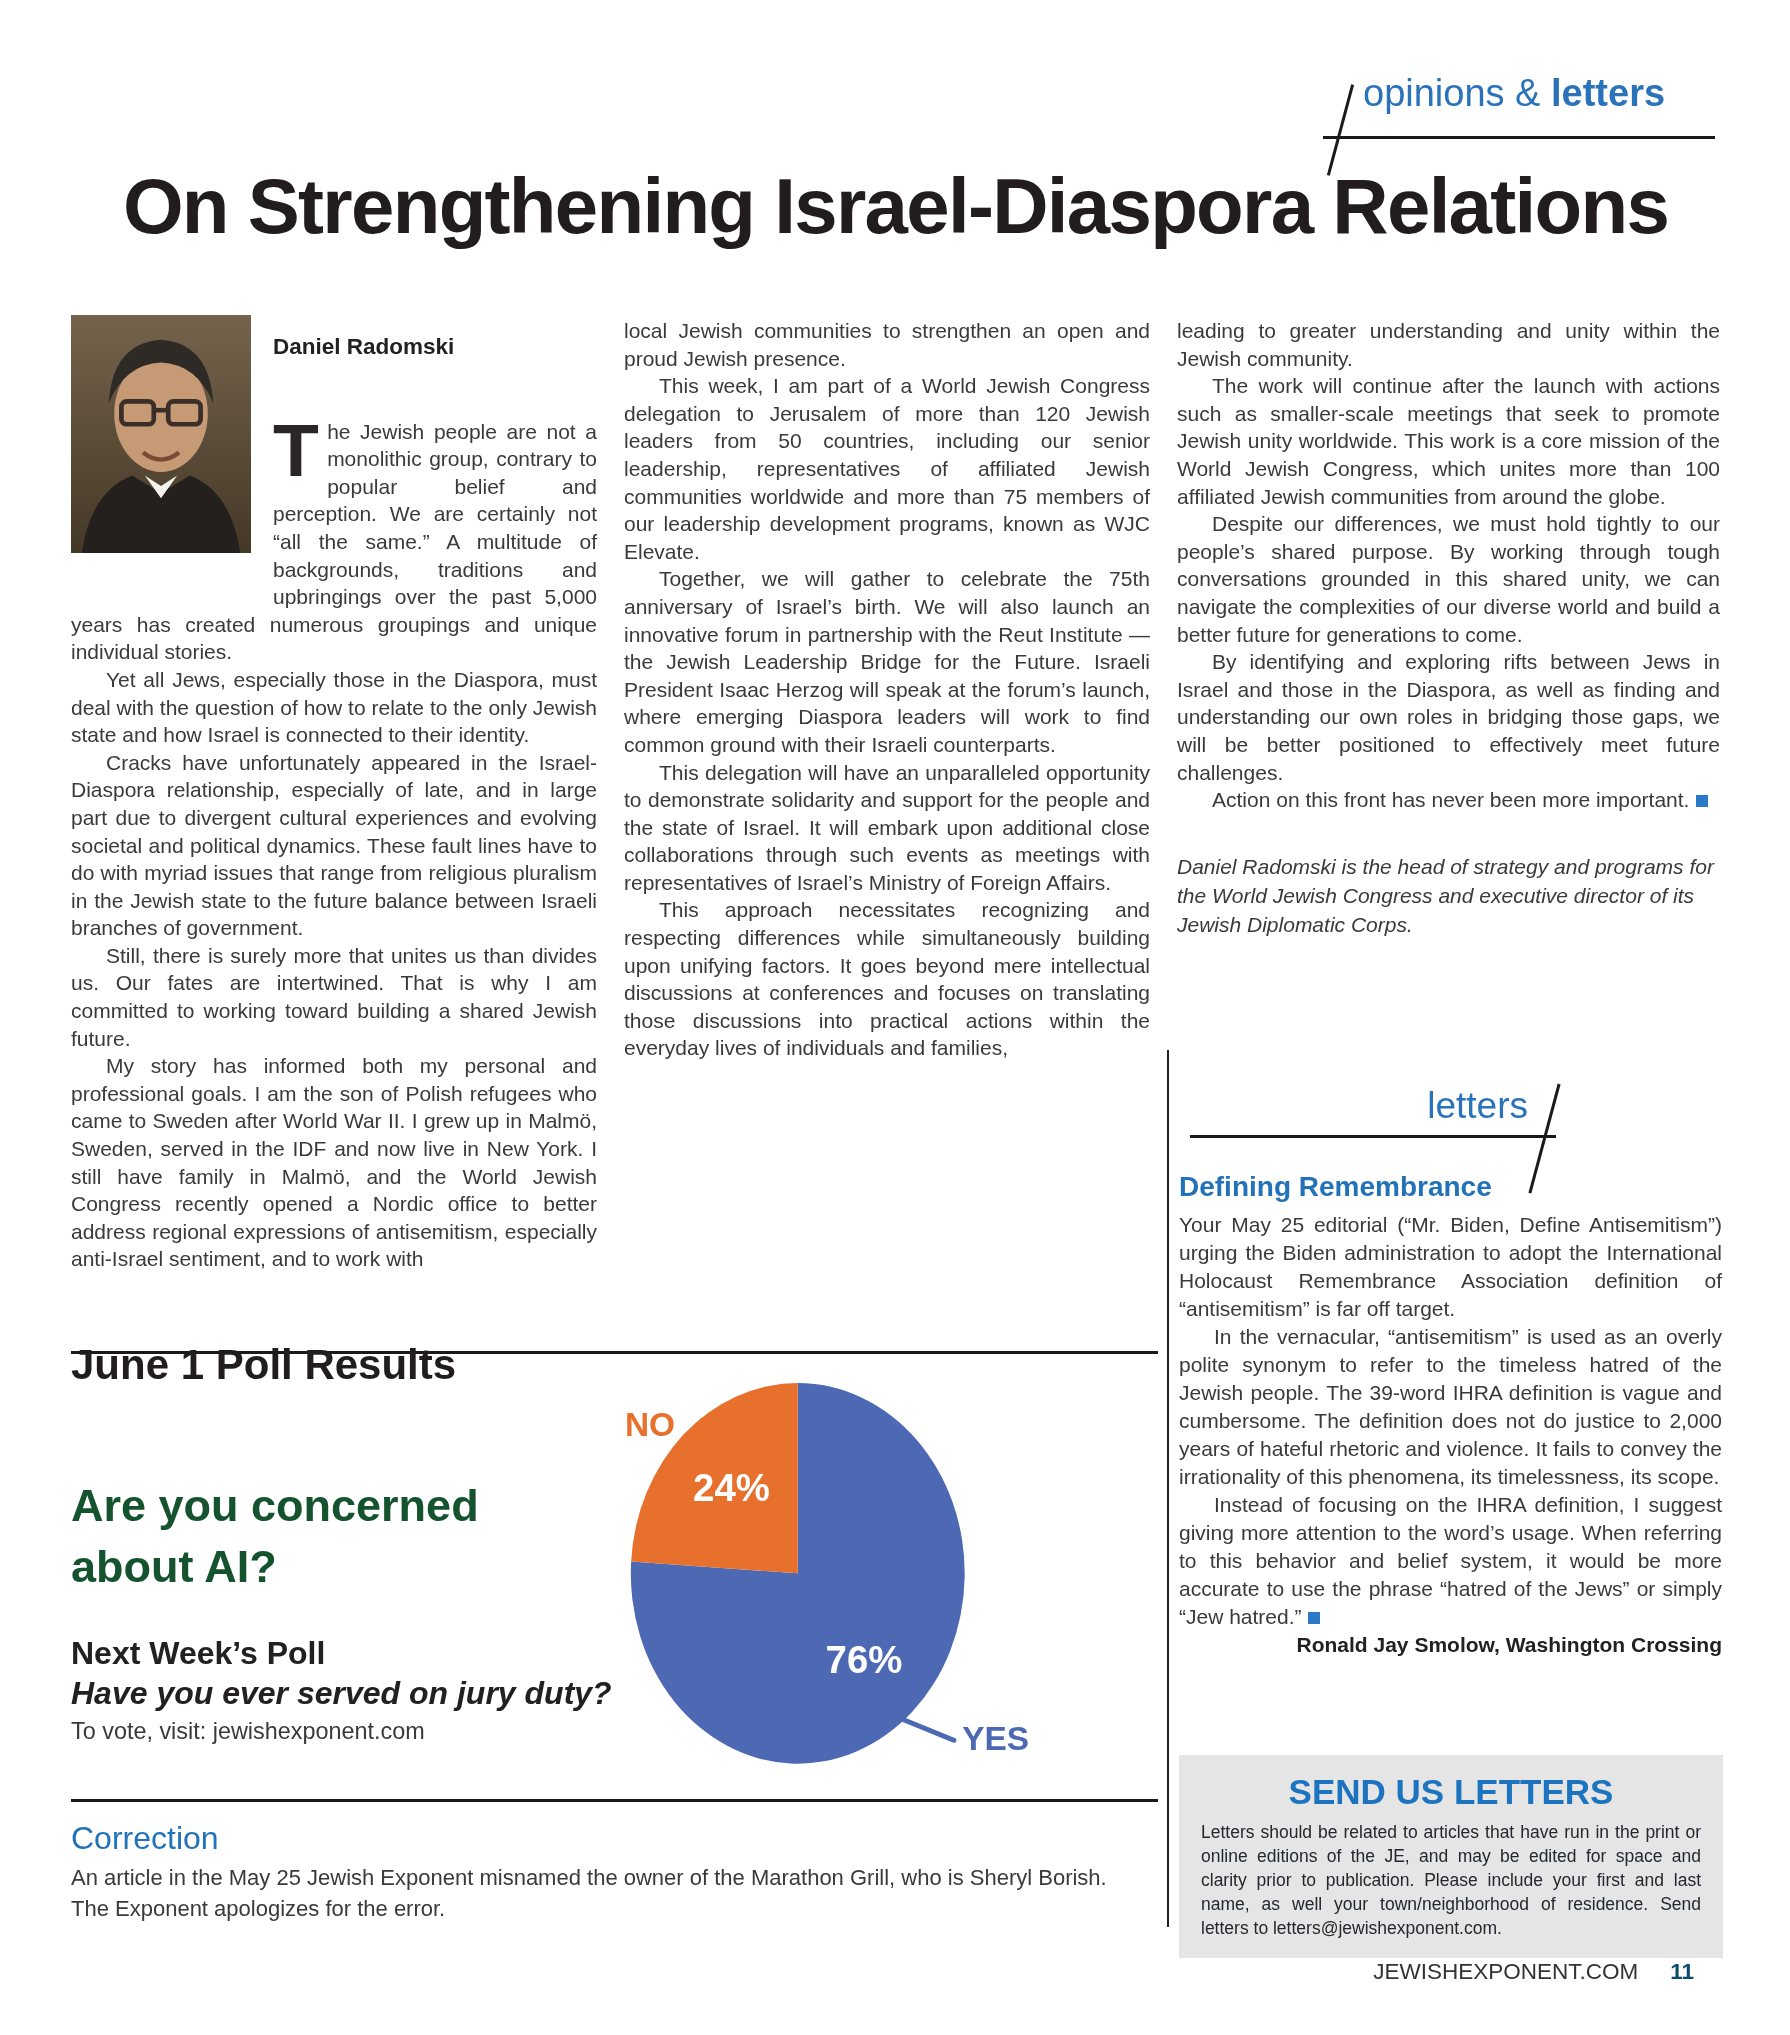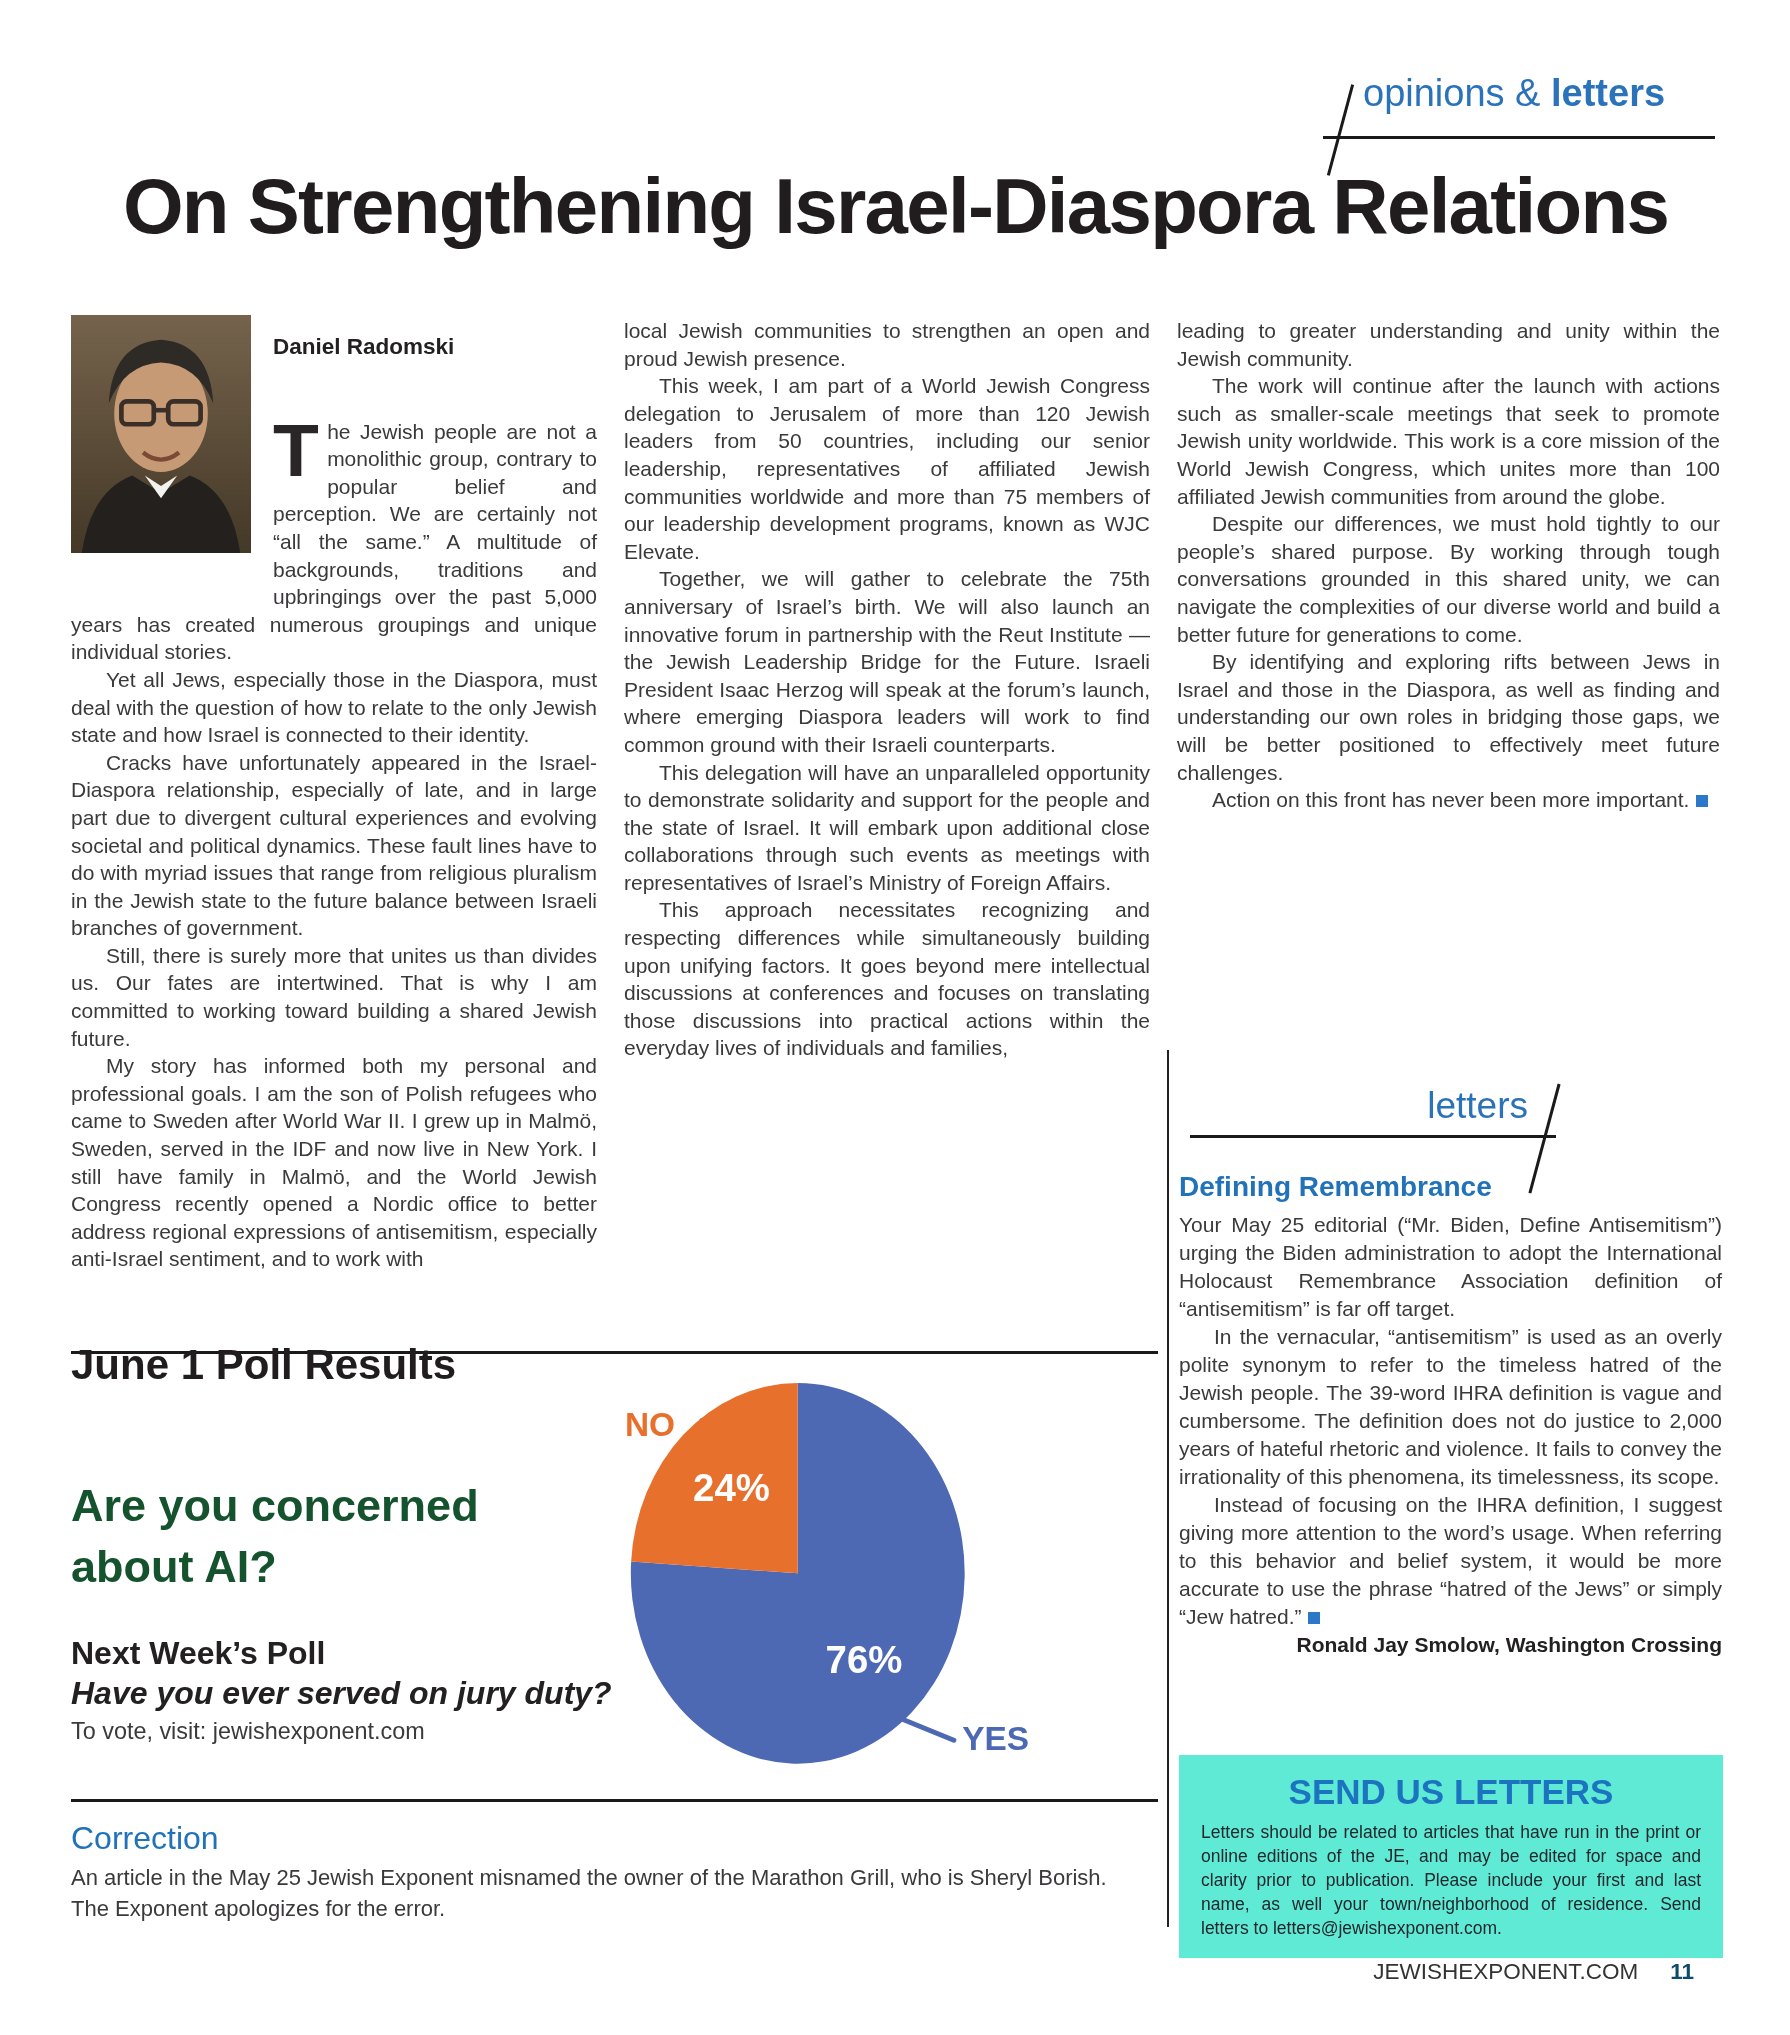--- a/index.html
+++ b/index.html
@@ -35,21 +35,21 @@
                 font-size:37px;color:#2a72b9;}
   .rule-letters{left:1190px;top:1135px;width:366px;}
   .slash-letters{left:1543px;top:1082px;height:113px;}
   .letter-title{position:absolute;left:1179px;top:1171px;font-size:28px;font-weight:800;color:#2272b9;margin:0;}
   .letter-body{position:absolute;left:1179px;top:1211px;width:543px;font-size:21px;line-height:28px;
                text-align:justify;hyphens:auto;-webkit-hyphens:auto;}
   .letter-body p{margin:0;}
   .letter-body p.indent{text-indent:35px;}
   .signature{text-align:right;font-weight:bold;color:#232021;}
   
-  .send-box{position:absolute;left:1179px;top:1755px;width:544px;background:#5eead4;
+  .send-box{position:absolute;left:1179px;top:1755px;width:544px;background:#e5e5e5;
             box-sizing:border-box;padding:13.4px 22px 18.4px 22px;}
   .send-title{text-align:center;font-size:35px;font-weight:800;color:#1c74c0;margin:3.3px 0 8.3px 0;}
   .send-body{font-size:17.5px;line-height:24px;color:#23272e;text-align:justify;margin:0;}
   
   .rule-poll{left:71px;top:1351px;width:1087px;}
   .poll-results{position:absolute;left:71px;top:1341px;font-size:42px;font-weight:800;color:#211d1e;margin:0;}
   .poll-question{position:absolute;left:71px;top:1476px;width:442px;font-size:45px;font-weight:800;
                  color:#14532d;line-height:1.35;margin:0;}
   .poll-next{position:absolute;left:71px;top:1635px;font-size:32px;font-weight:800;color:#232021;margin:0;}
   .poll-next-q{position:absolute;left:71px;top:1675px;font-size:32px;font-weight:800;font-style:italic;color:#232021;margin:0;}
@@ -118,20 +118,21 @@
     <p class="indent">This delegation will have an unparalleled opportunity to demonstrate solidarity and support for the people and the state of Israel. It will embark upon additional close collaborations through such events as meetings with representatives of Israel’s Ministry of Foreign Affairs.</p>
     <p class="indent">This approach necessitates recognizing and respecting differences while simultaneously building upon unifying factors. It goes beyond mere intellectual discussions at conferences and focuses on translating those discussions into practical actions within the everyday lives of individuals and families,</p>
   </div>
 
   <div class="col col3">
     <p>leading to greater understanding and unity within the Jewish community.</p>
     <p class="indent">The work will continue after the launch with actions such as smaller-scale meetings that seek to promote Jewish unity worldwide. This work is a core mission of the World Jewish Congress, which unites more than 100 affiliated Jewish communities from around the globe.</p>
     <p class="indent">Despite our differences, we must hold tightly to our people’s shared purpose. By working through tough conversations grounded in this shared unity, we can navigate the complexities of our diverse world and build a better future for generations to come.</p>
     <p class="indent">By identifying and exploring rifts between Jews in Israel and those in the Diaspora, as well as finding and understanding our own roles in bridging those gaps, we will be better positioned to effectively meet future challenges.</p>
     <p class="indent"><span>Action on this front has never been more important.</span><span class="endmark"></span></p>
+    <p class="bio">Daniel Radomski is the head of strategy and programs for the World Jewish Congress and executive director of its Jewish Diplomatic Corps.</p>
   </div>
 
   <div class="vdivider"></div>
   <div class="letters-head">letters</div>
   <div class="hrule rule-letters"></div>
   <div class="slash slash-letters"></div>
 
   <h3 class="letter-title">Defining Remembrance</h3>
   <div class="letter-body">
     <p>Your May 25 editorial (“Mr. Biden, Define Antisemitism”) urging the Biden administration to adopt the International Holocaust Remembrance Association definition of “antisemitism” is far off target.</p>

